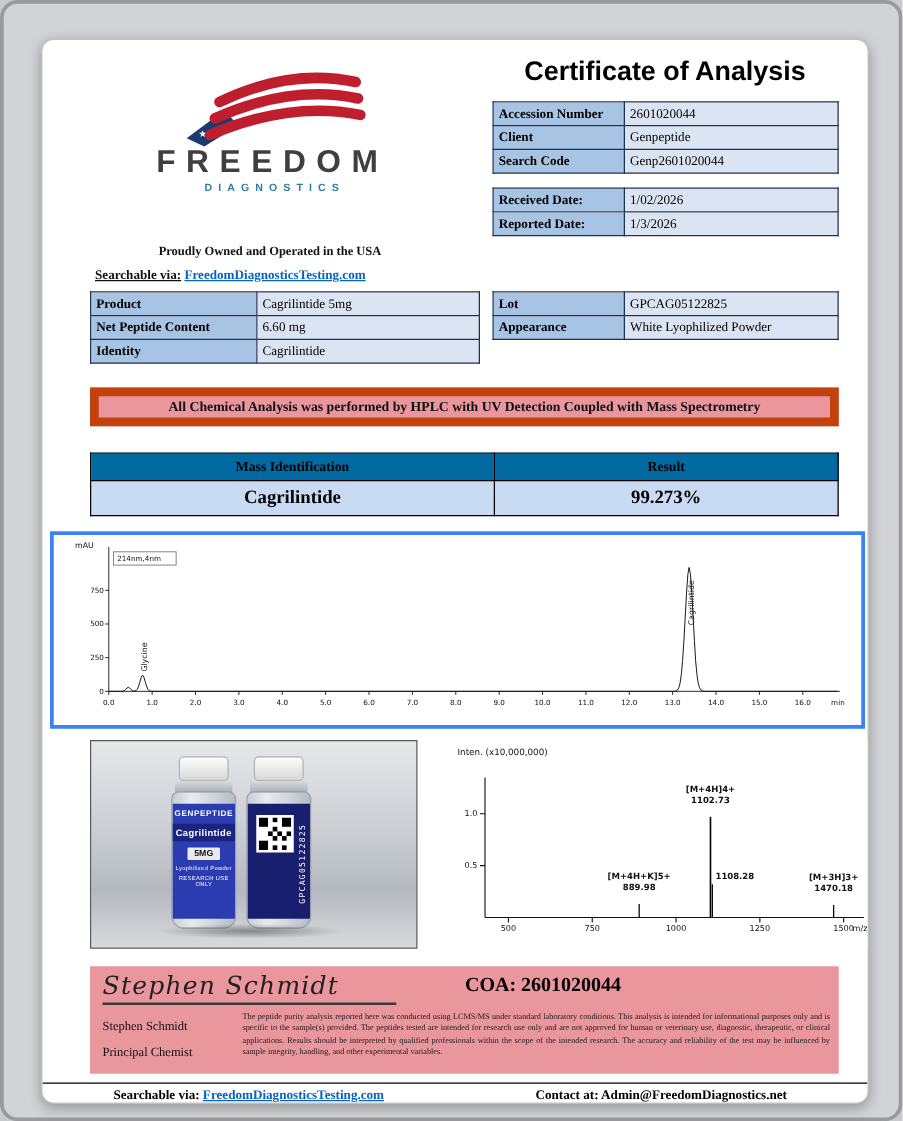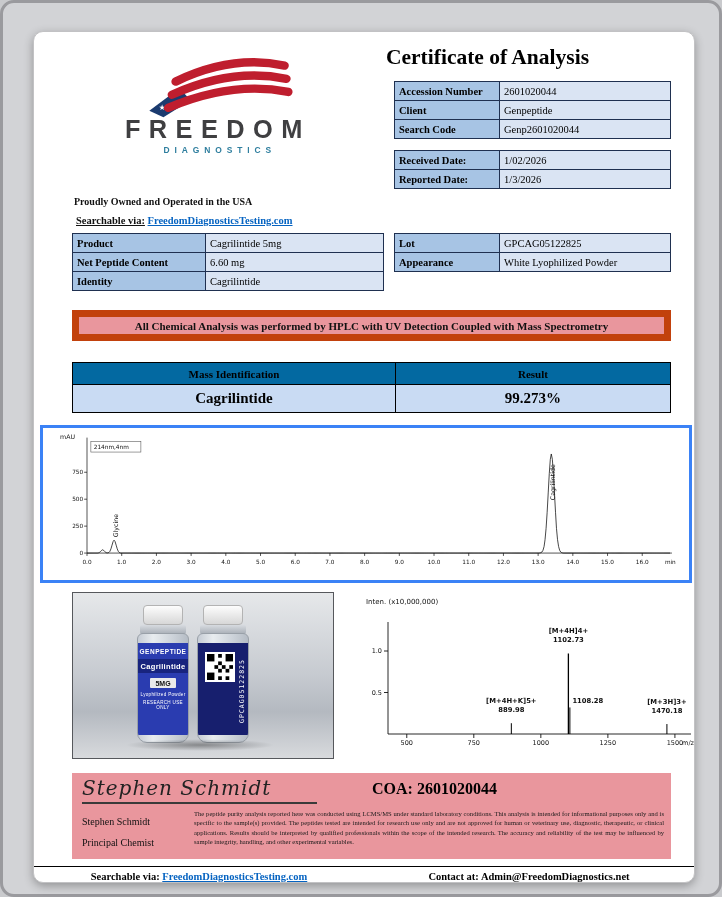--- a/index.html
+++ b/index.html
@@ -20,29 +20,29 @@
   .page{position:absolute;inset:0;background:#d2d3d6;border:3px solid #9a9a9e;border-radius:14px;}
   .card{
     position:absolute;left:30px;top:28px;width:662px;height:852px;
     background:#fff;border:1px solid #c2c2c4;border-radius:10px;
     box-shadow:0 3px 10px rgba(0,0,0,.3);
     overflow:hidden;
   }
   
   .logo-wrap{position:absolute;left:40px;top:18px;width:284px;text-align:center;}
   .logo{display:block;margin:0 auto;width:216px;height:112px;}
-  .tagline{position:absolute;left:40px;top:164px;width:284px;text-align:left;
+  .tagline{position:absolute;left:40px;top:164px;width:284px;text-align:center;
     font-size:10px;font-weight:bold;color:#111;}
   .searchable{position:absolute;left:42px;top:183px;width:284px;text-align:left;
     font-size:10.5px;font-weight:bold;}
   .searchable .s-label{text-decoration:underline;color:#111;}
   .searchable a{color:var(--link);text-decoration:underline;}
   .title{
-    position:absolute;left:352px;top:13px;width:292px;text-align:left;
-    font-size:21.5px;font-weight:bold;color:#000;font-family:Liberation Serif, serif;
+    position:absolute;left:352px;top:13px;width:292px;text-align:center;
+    font-size:21.5px;font-weight:bold;color:#000;font-family:Liberation Sans, sans-serif;
   }
   
   table.kv{position:absolute;border-collapse:collapse;table-layout:fixed;font-size:10.5px;color:#000;}
   table.kv td{border:1px solid #1f3050;height:19px;padding:3px 4px;vertical-align:middle;overflow:hidden;white-space:nowrap;}
   table.kv td.k{font-weight:bold;background:var(--label-cell);}
   table.kv td.v{background:var(--value-cell);}
   .accession{left:360px;top:49px;width:277px;}
   .dates{left:360px;top:118px;width:277px;}
   .product{left:38px;top:201px;width:312px;}
   .lot{left:360px;top:201px;width:277px;}

